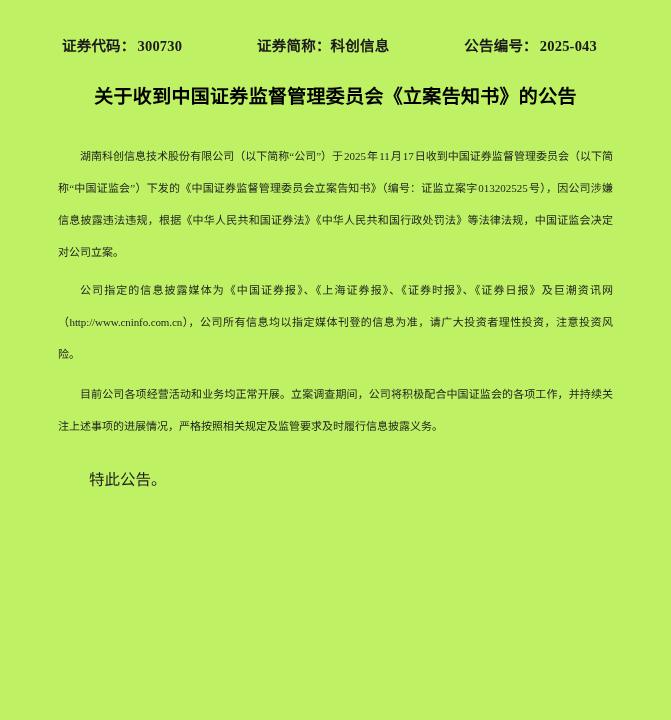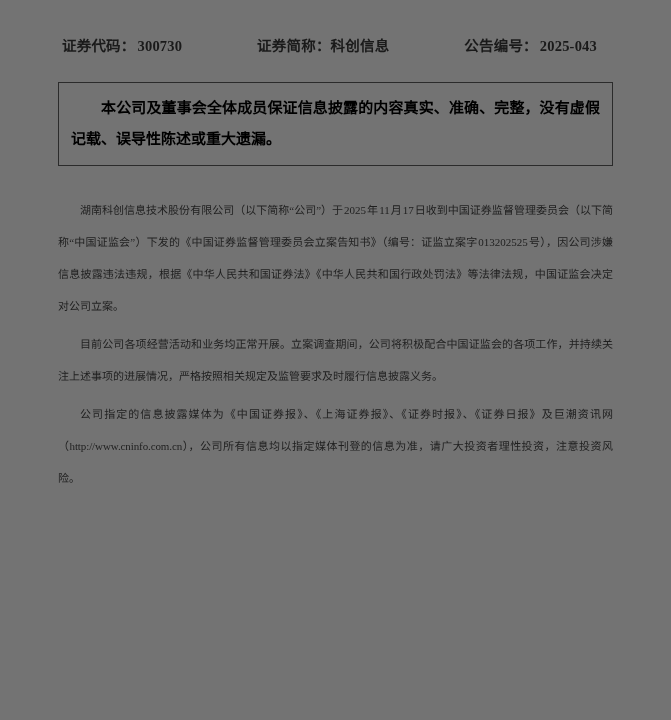--- a/index.html
+++ b/index.html
@@ -15,21 +15,21 @@
     font-family: "Liberation Serif", "DejaVu Serif", serif;
     color: #1a1a1a;
     -webkit-font-smoothing: antialiased;
   }
   .page {
     position: relative;
     width: 671px;
     height: 720px;
     box-sizing: border-box;
     padding: 0 58px;
-    background: #737373;
+    background: #bef264;
   }
 
   
   .doc-header {
     display: flex;
     align-items: baseline;
     justify-content: space-between;
     padding-top: 34px;
     font-family: "Liberation Sans", "DejaVu Sans", sans-serif;
     font-weight: bold;
@@ -118,28 +118,29 @@
 
 <div class="page">
 
   <div class="doc-header">
     <span class="hdr-cell hdr-code"><span class="lbl">证券代码：</span><span class="val">300730</span></span>
     <span class="hdr-cell hdr-abbr"><span class="lbl">证券简称：</span><span class="lbl">科创信息</span></span>
     <span class="hdr-cell hdr-num"><span class="lbl">公告编号：</span><span class="val">2025-043</span></span>
   </div>
 
   <div class="title-block">
+    <div class="title-line-2">关于收到中国证券监督管理委员会《立案告知书》的公告</div>
   </div>
 
-  <div class="disclaimer-box"><span class="indent"></span><span>本公司及董事会全体成员保证信息披露的内容真实、准确、完整，没有虚假记载、误导性陈述或重大遗漏。</span></div>
 
   <div class="body-copy">
 
     <p class="para tight"><span>湖南科创信息技术股份有限公司（以下简称“公司”）于</span><span class="lat">2025</span><span>年</span><span class="lat">11</span><span>月</span><span class="lat">17</span><span>日收到中国证券监督管理委员会（以下简称“中国证监会”）下发的《中国证券监督管理委员会立案告知书》（编号：证监立案字</span><span class="lat">013202525</span><span>号），因公司涉嫌信息披露违法违规，根据《中华人民共和国证券法》《中华人民共和国行政处罚法》等法律法规，中国证监会决定对公司立案。</span></p>
 
+    <p class="para"><span>公司指定的信息披露媒体为《中国证券报》、《上海证券报》、《证券时报》、《证券日报》及巨潮资讯网（</span><span class="url">http://www.cninfo.com.cn</span><span>），公司所有信息均以指定媒体刊登的信息为准，请广大投资者理性投资，注意投资风险。</span></p>
+
     <p class="para tight">目前公司各项经营活动和业务均正常开展。立案调查期间，公司将积极配合中国证监会的各项工作，并持续关注上述事项的进展情况，严格按照相关规定及监管要求及时履行信息披露义务。</p>
 
-    <p class="para"><span>公司指定的信息披露媒体为《中国证券报》、《上海证券报》、《证券时报》、《证券日报》及巨潮资讯网（</span><span class="url">http://www.cninfo.com.cn</span><span>），公司所有信息均以指定媒体刊登的信息为准，请广大投资者理性投资，注意投资风险。</span></p>
-
+    <p class="closing">特此公告。</p>
 
   </div>
 
 </div>
 
 </body></html>

